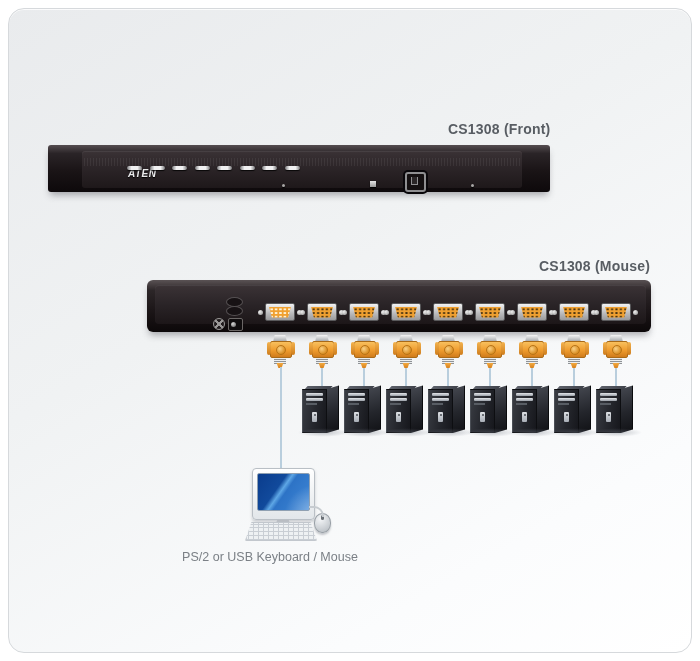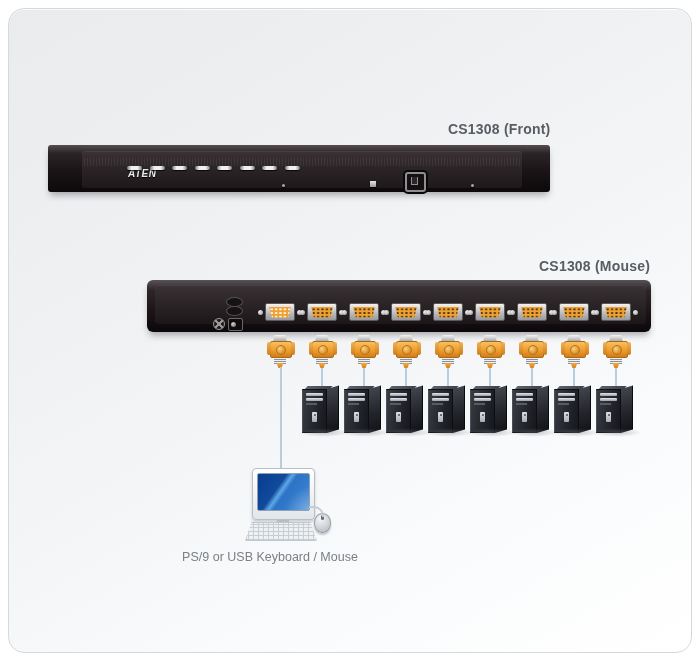--- a/index.html
+++ b/index.html
@@ -404,14 +404,14 @@
 
   <div class="cable console-cable"></div>
   <div class="m-base"></div>
   <div class="m-neck"></div>
   <div class="monitor">
     <div class="screen"></div>
   </div>
   <div class="keyboard"></div>
   <div class="mouse"></div>
 
-  <div class="console-label">PS/9 or USB Keyboard / Mouse</div>
+  <div class="console-label">PS/2 or USB Keyboard / Mouse</div>
 </div>
 
 </body></html>

